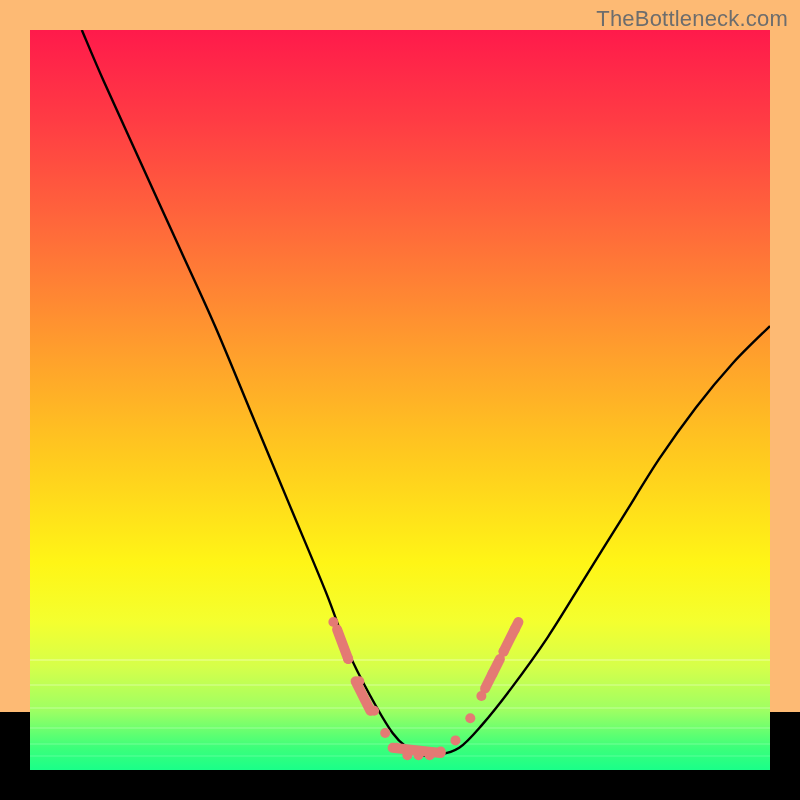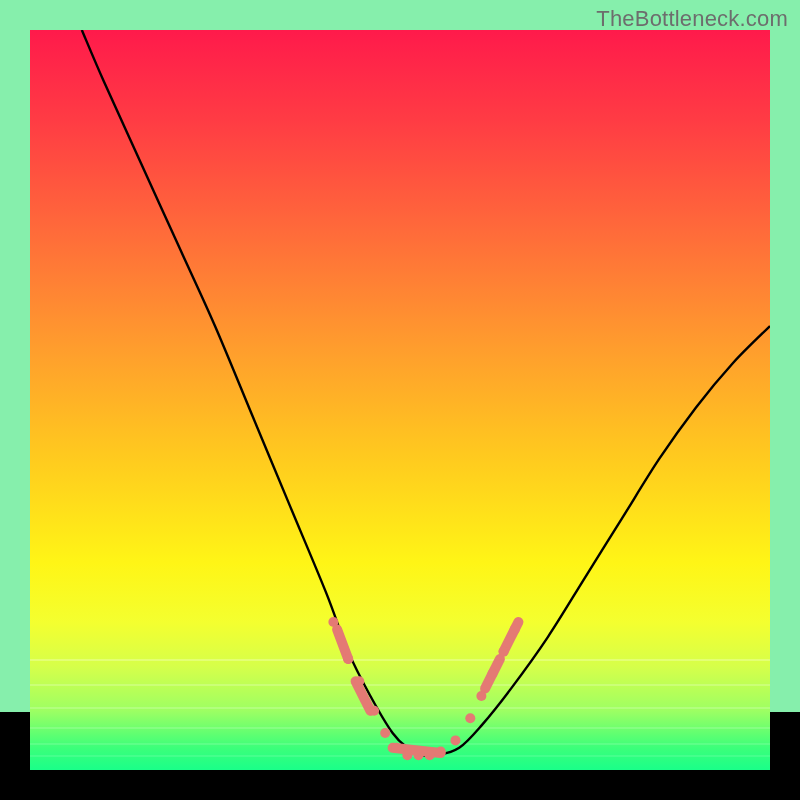--- a/index.html
+++ b/index.html
@@ -10,21 +10,21 @@
     background: #000;
     overflow: hidden;
     font-family: Arial, Helvetica, sans-serif;
   }
   .frame {
     position: absolute;
     left: 0;
     top: 0;
     width: 800px;
     height: 712px;
-    background: #86efac;
+    background: #fdba74;
   }
   .plot {
     position: absolute;
     left: 30px;
     top: 30px;
     width: 740px;
     height: 740px;
     background: linear-gradient(to bottom,
       #ff1a4b 0%,
       #ff3b44 12%,

